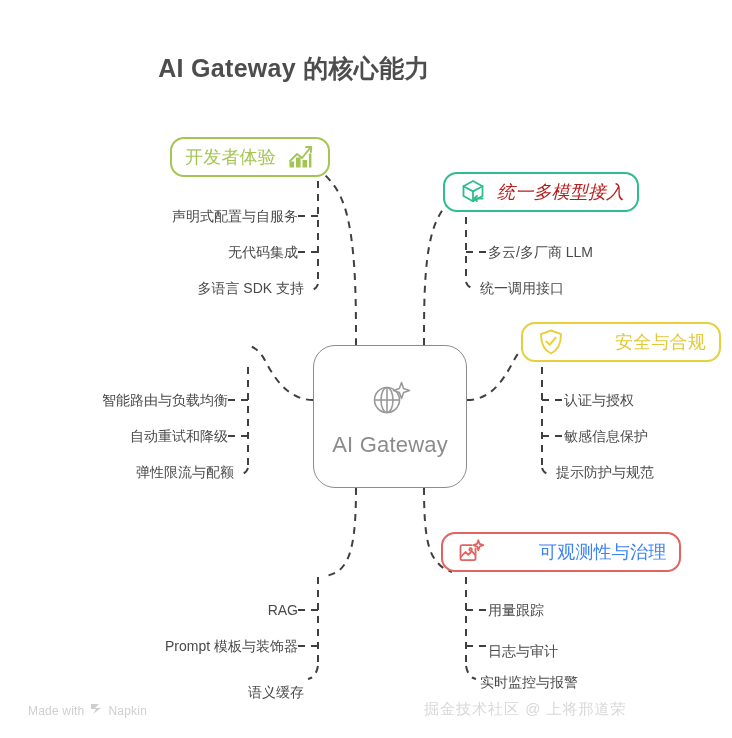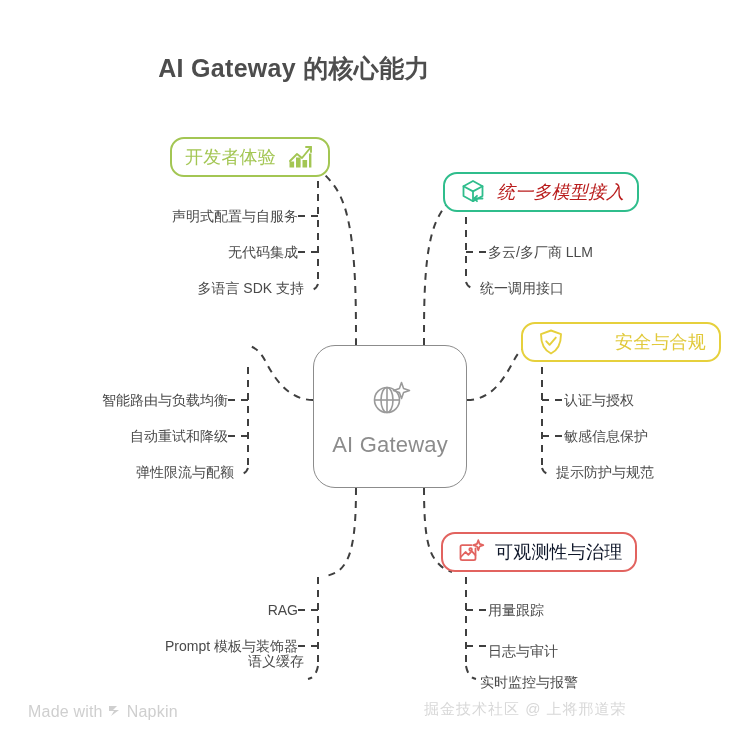--- a/index.html
+++ b/index.html
@@ -101,38 +101,38 @@
   #branch-traffic  { left: 34px;  top: 322px; border-color: #ac55d8; }
   #branch-traffic .b-label { color: #ac55d8; }
 
   #branch-security { left: 521px; top: 322px; border-color: #e6d03c; gap: 40px; }
   #branch-security .b-label { color: #e1c93a; }
 
   #branch-prompt   { left: 86px;  top: 532px; border-color: #4a7fd4; }
   #branch-prompt .b-label { color: #4a7fd4; }
 
   #branch-observe  { left: 441px; top: 532px; border-color: #e2635f; }
-  #branch-observe .b-label { color: #0f172a; }
+  #branch-observe .b-label { color: #3b82f6; margin-left: 44px; }
 
   
   .leaf {
     position: absolute;
     font-size: 14px;
     color: #4a4a4a;
     white-space: nowrap;
     line-height: 1;
   }
   .leaf.right-align { text-align: right; transform: translateX(-100%); }
 
   
   .wm-napkin {
     position: absolute;
     left: 28px;
     top: 703px;
-    font-size: 16px;
+    font-size: 12px;
     color: #cfcfcf;
     display: flex;
     align-items: flex-end;
     gap: 5px;
     letter-spacing: 0.2px;
   }
   .wm-right {
     position: absolute;
     left: 424px;
     top: 700px;
@@ -251,21 +251,21 @@
       </svg>
     </span>
     <span class="b-label">安全与合规</span>
   </div>
   <div class="leaf" style="left:564px; top:393px;">认证与授权</div>
   <div class="leaf" style="left:564px; top:429px;">敏感信息保护</div>
   <div class="leaf" style="left:556px; top:465px;">提示防护与规范</div>
 
   <div class="leaf right-align" style="left:298px; top:603px;">RAG</div>
   <div class="leaf right-align" style="left:298px; top:639px;">Prompt 模板与装饰器</div>
-  <div class="leaf right-align" style="left:304px; top:654px;">语义缓存</div>
+  <div class="leaf right-align" style="left:304px; top:685px;">语义缓存</div>
 
   <div class="branch icon-left" id="branch-observe">
     <span class="b-icon">
       <svg width="30" height="30" viewBox="0 0 30 30" fill="none" stroke="#e2635f" stroke-width="1.8" stroke-linecap="round" stroke-linejoin="round">
         <path d="M19.5 11.5 L19.5 21.5 A1.6 1.6 0 0 1 17.9 23.1 L6.1 23.1 A1.6 1.6 0 0 1 4.5 21.5 L4.5 9.7 A1.6 1.6 0 0 1 6.1 8.1 L15.5 8.1"></path>
         <path d="M4.8 20 L9.5 15 L12.4 17.9 L15.7 14.2 L19.4 18.2"></path>
         <circle cx="14.6" cy="12.4" r="1.3"></circle>
         <path d="M22.3 3.2 L23.6 6.9 L27.3 8.2 L23.6 9.5 L22.3 13.2 L21 9.5 L17.3 8.2 L21 6.9 Z"></path>
       </svg>
     </span>

